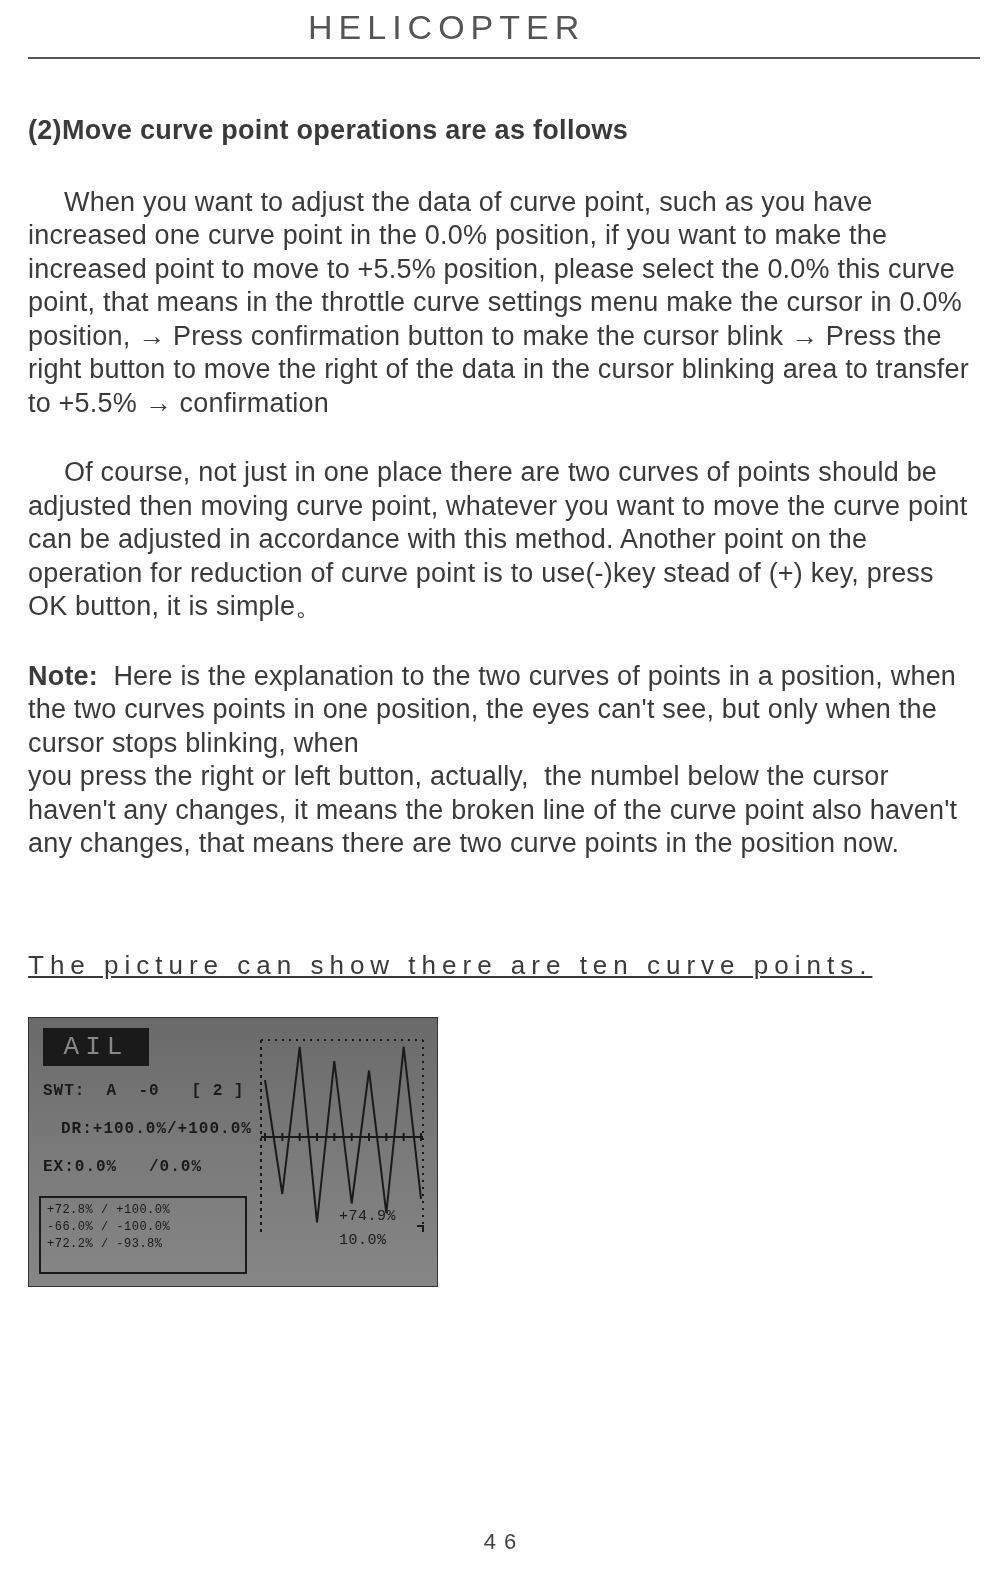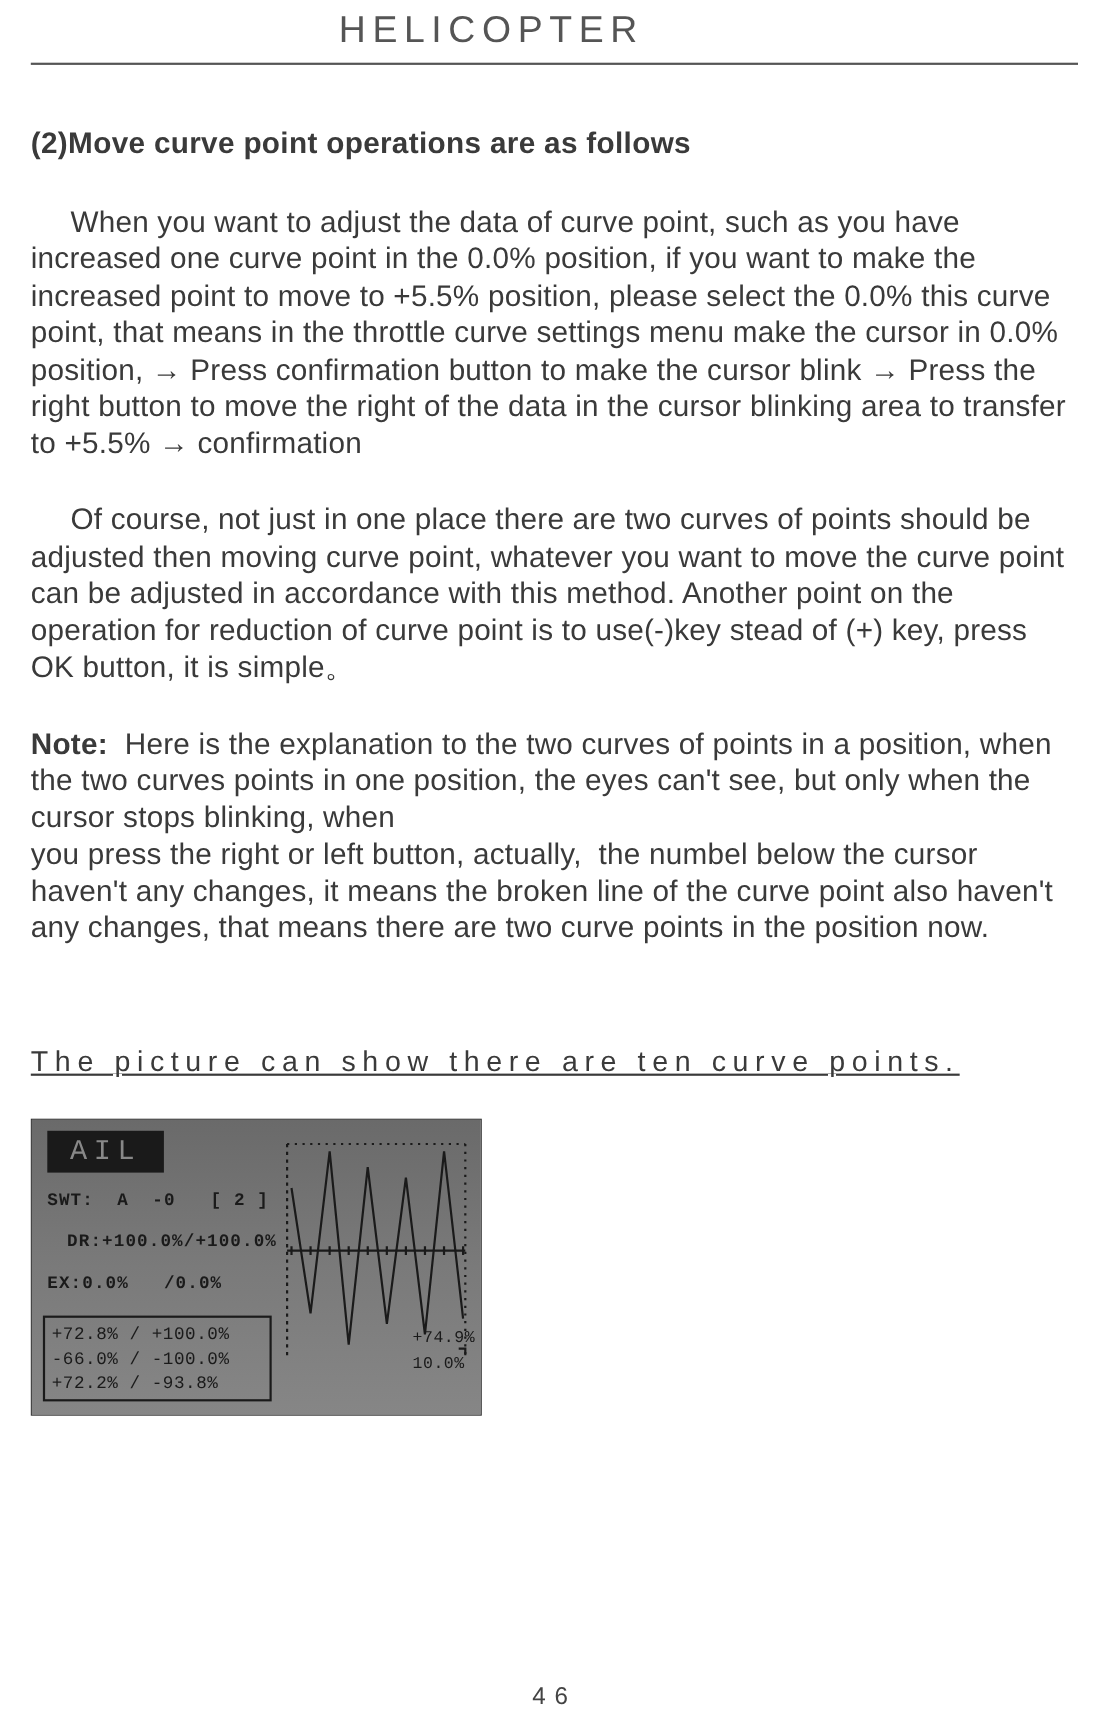--- a/index.html
+++ b/index.html
@@ -74,37 +74,36 @@
       font-weight: bold;
     }
     .lcd-box {
       position: absolute;
       border: 2px solid #1a1a1a;
       left: 10px;
       top: 178px;
       width: 208px;
       height: 78px;
       padding: 4px 6px;
-      font-size: 16px;
+      font-size: 12px;
       line-height: 1.4;
       letter-spacing: 0.5px;
       white-space: pre;
     }
     .lcd-chart {
       position: absolute;
       left: 224px;
       top: 14px;
       width: 176px;
       height: 210px;
     }
     .lcd-chart-label {
       position: absolute;
       font-size: 15px;
       letter-spacing: 0.5px;
-      margin-left: 36px;
     }
     .page-num {
       position: absolute;
       bottom: 20px;
       left: 0; right: 0;
       text-align: center;
       font-size: 22px;
       letter-spacing: 8px;
       color: #444;
     }

